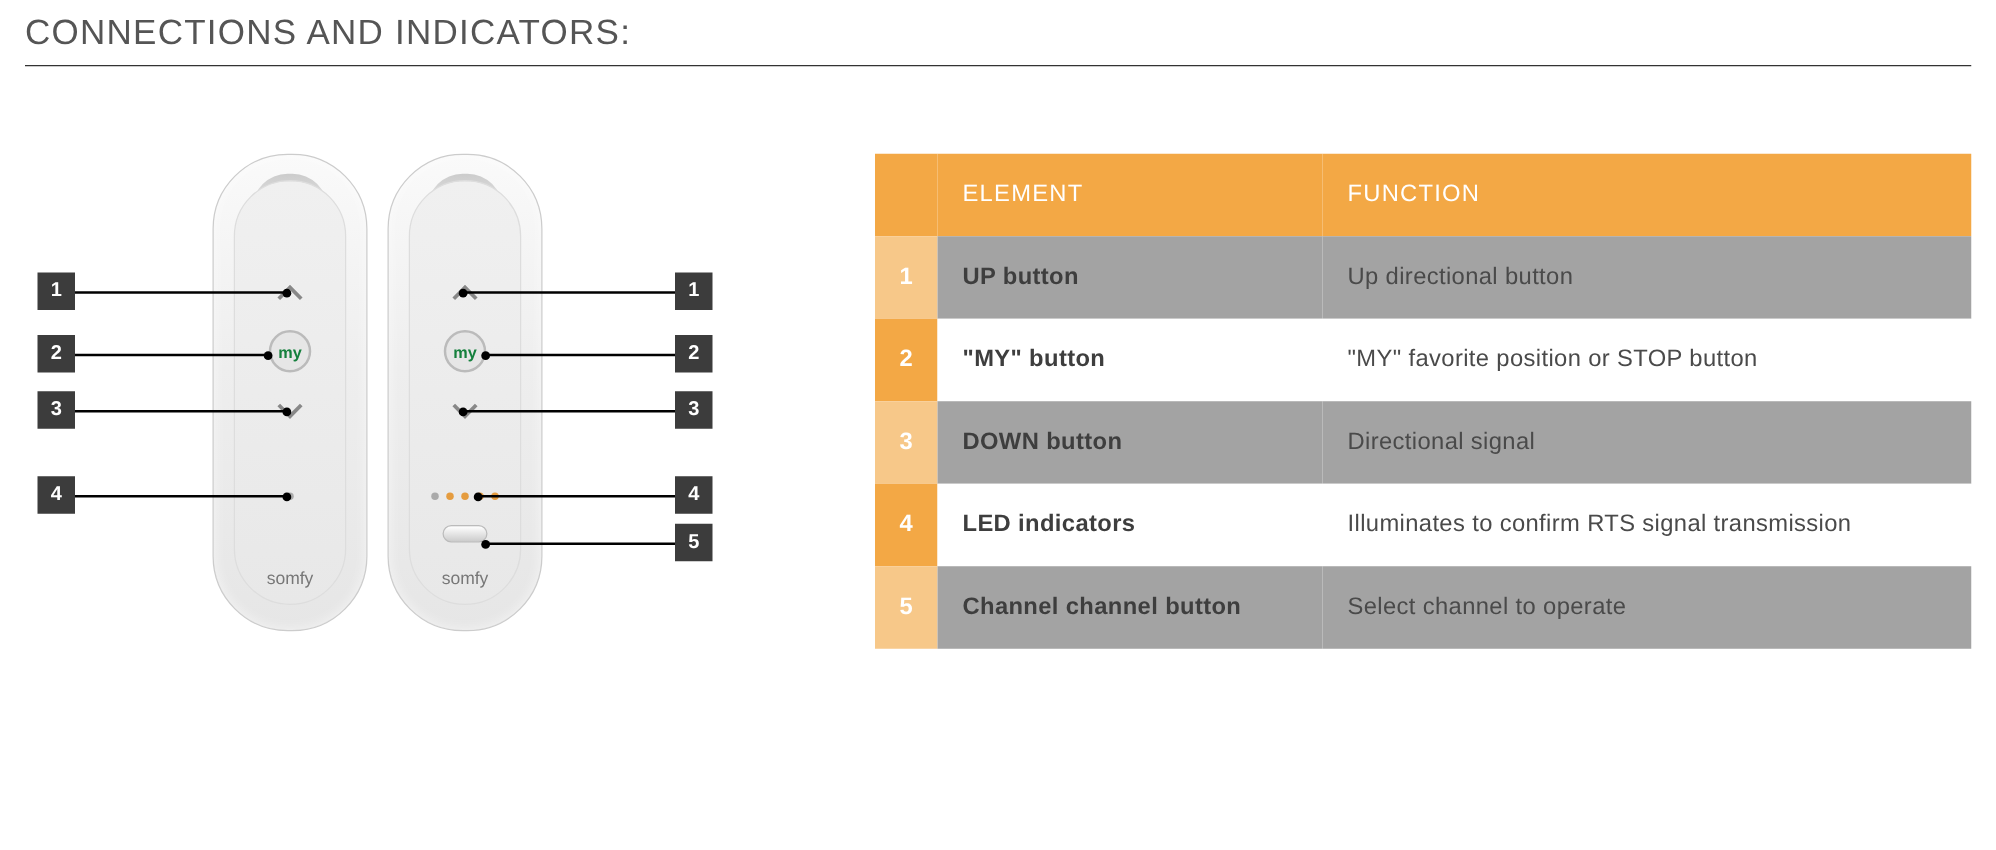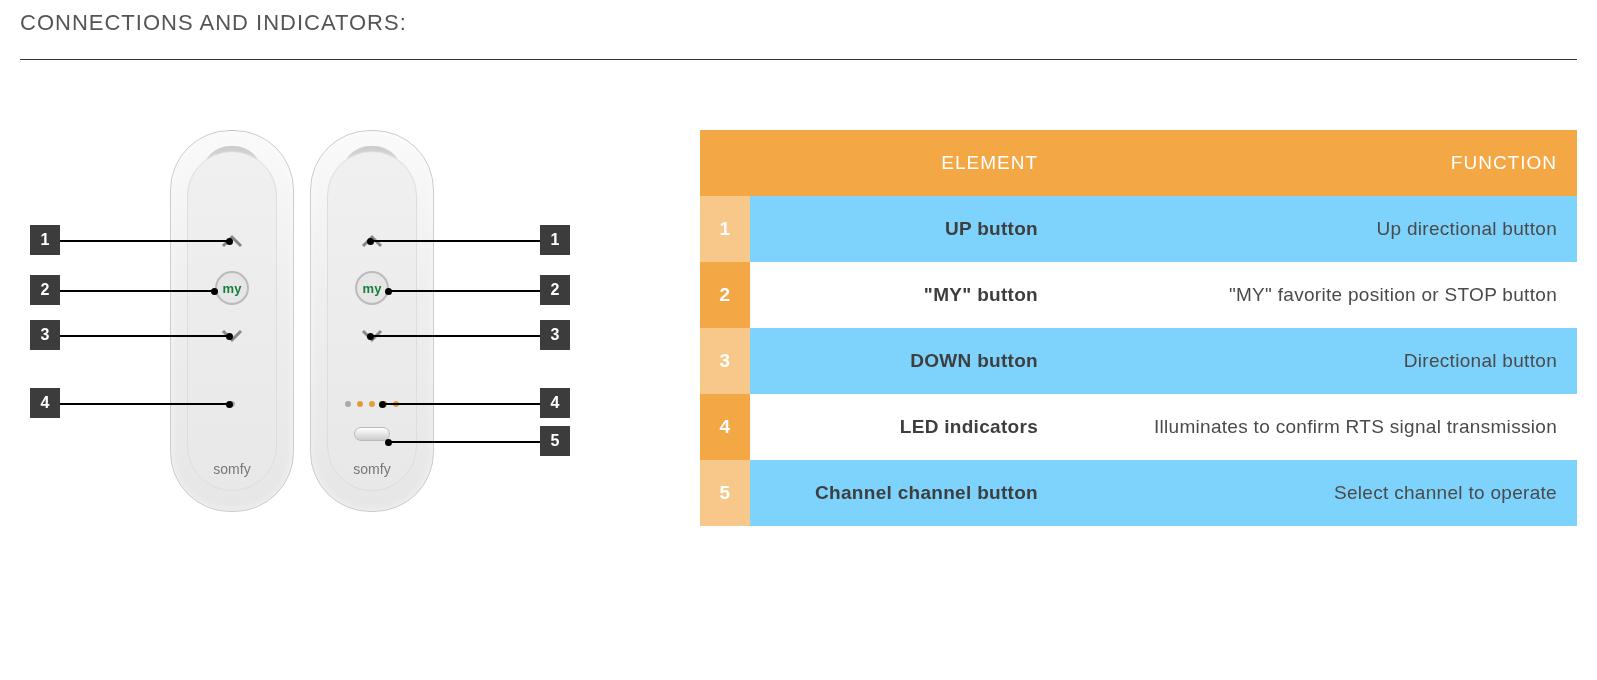--- a/index.html
+++ b/index.html
@@ -8,25 +8,25 @@
     width: 1597px;
     height: 680px;
     font-family: Arial, Helvetica, sans-serif;
     background: #fff;
     color: #454545;
   }
   .page {
     padding: 0 20px;
   }
   .title {
-    font-size: 22px;
+    font-size: 28px;
     letter-spacing: 1px;
     color: #555;
     font-weight: 400;
-    margin: 10px 0 23px 0;
+    margin: 10px 0 10px 0;
   }
   .hr {
     border: 0;
     border-top: 1px solid #333;
     margin: 0 0 70px 0;
   }
   .content {
     display: flex;
     align-items: flex-start;
     gap: 60px;
@@ -136,39 +136,39 @@
     flex: 1;
     border-collapse: collapse;
     width: 100%;
     font-size: 19px;
     color: #4a4a4a;
     font-family: Arial, Helvetica, sans-serif;
     letter-spacing:0.3px;
   }
   table.legend th, table.legend td {
     padding: 22px 20px;
-    text-align: right;
+    text-align: left;
   }
   table.legend thead th {
     background: #f3a845;
     color: #fff;
     font-weight: 400;
     letter-spacing: 1px;
   }
   table.legend thead th.numcol { width: 34px; padding:22px 8px;}
   table.legend tbody td.num {
     text-align: center;
     color: #fff;
     font-weight: 700;
     width: 34px;
     padding:22px 8px;
   }
   table.legend tbody td.el { font-weight: 700; color:#3e3e3e;}
   table.legend tbody tr.alt td.num { background: #f7c889; }
-  table.legend tbody tr.alt td.cell { background: #7dd3fc; }
+  table.legend tbody tr.alt td.cell { background: #a3a3a3; }
   table.legend tbody tr.plain td.num { background: #f3a845; }
   table.legend tbody tr.plain td.cell { background: #fff; }
 </style>
 </head>
 <body>
 
 <div class="page">
 
   <div class="title">CONNECTIONS AND INDICATORS:</div>
   <hr class="hr">
@@ -248,21 +248,21 @@
           <td class="cell">Up directional button</td>
         </tr>
         <tr class="plain">
           <td class="num">2</td>
           <td class="cell el">"MY" button</td>
           <td class="cell">"MY" favorite position or STOP button</td>
         </tr>
         <tr class="alt">
           <td class="num">3</td>
           <td class="cell el">DOWN button</td>
-          <td class="cell">Directional button</td>
+          <td class="cell">Directional signal</td>
         </tr>
         <tr class="plain">
           <td class="num">4</td>
           <td class="cell el">LED indicators</td>
           <td class="cell">Illuminates to confirm RTS signal transmission</td>
         </tr>
         <tr class="alt">
           <td class="num">5</td>
           <td class="cell el">Channel channel button</td>
           <td class="cell">Select channel to operate</td>

